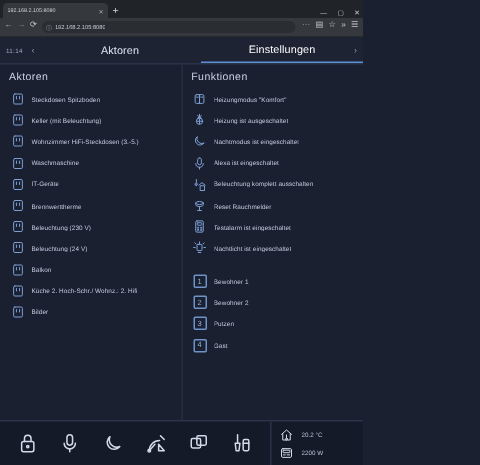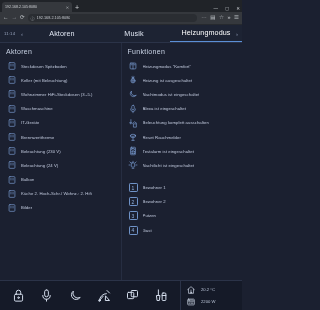--- a/index.html
+++ b/index.html
@@ -136,22 +136,21 @@
     </div>
   </div>
 
   <div class="app">
 
     <div class="topnav">
       <span class="clock">11:14</span>
       <span class="navchev">‹</span>
       <div class="tabs">
         <div class="navtab">Aktoren</div>
-        <div class="navtab">Musik</div>
-        <div class="navtab active">Heizungmodus</div>
+        <div class="navtab active">Einstellungen</div>
       </div>
       <span class="navchev right">›</span>
     </div>
 
     <div class="content">
 
       <div class="col left">
         <div class="col-title">Aktoren</div>
         <div id="aktoren-list">
             <div class="row">

